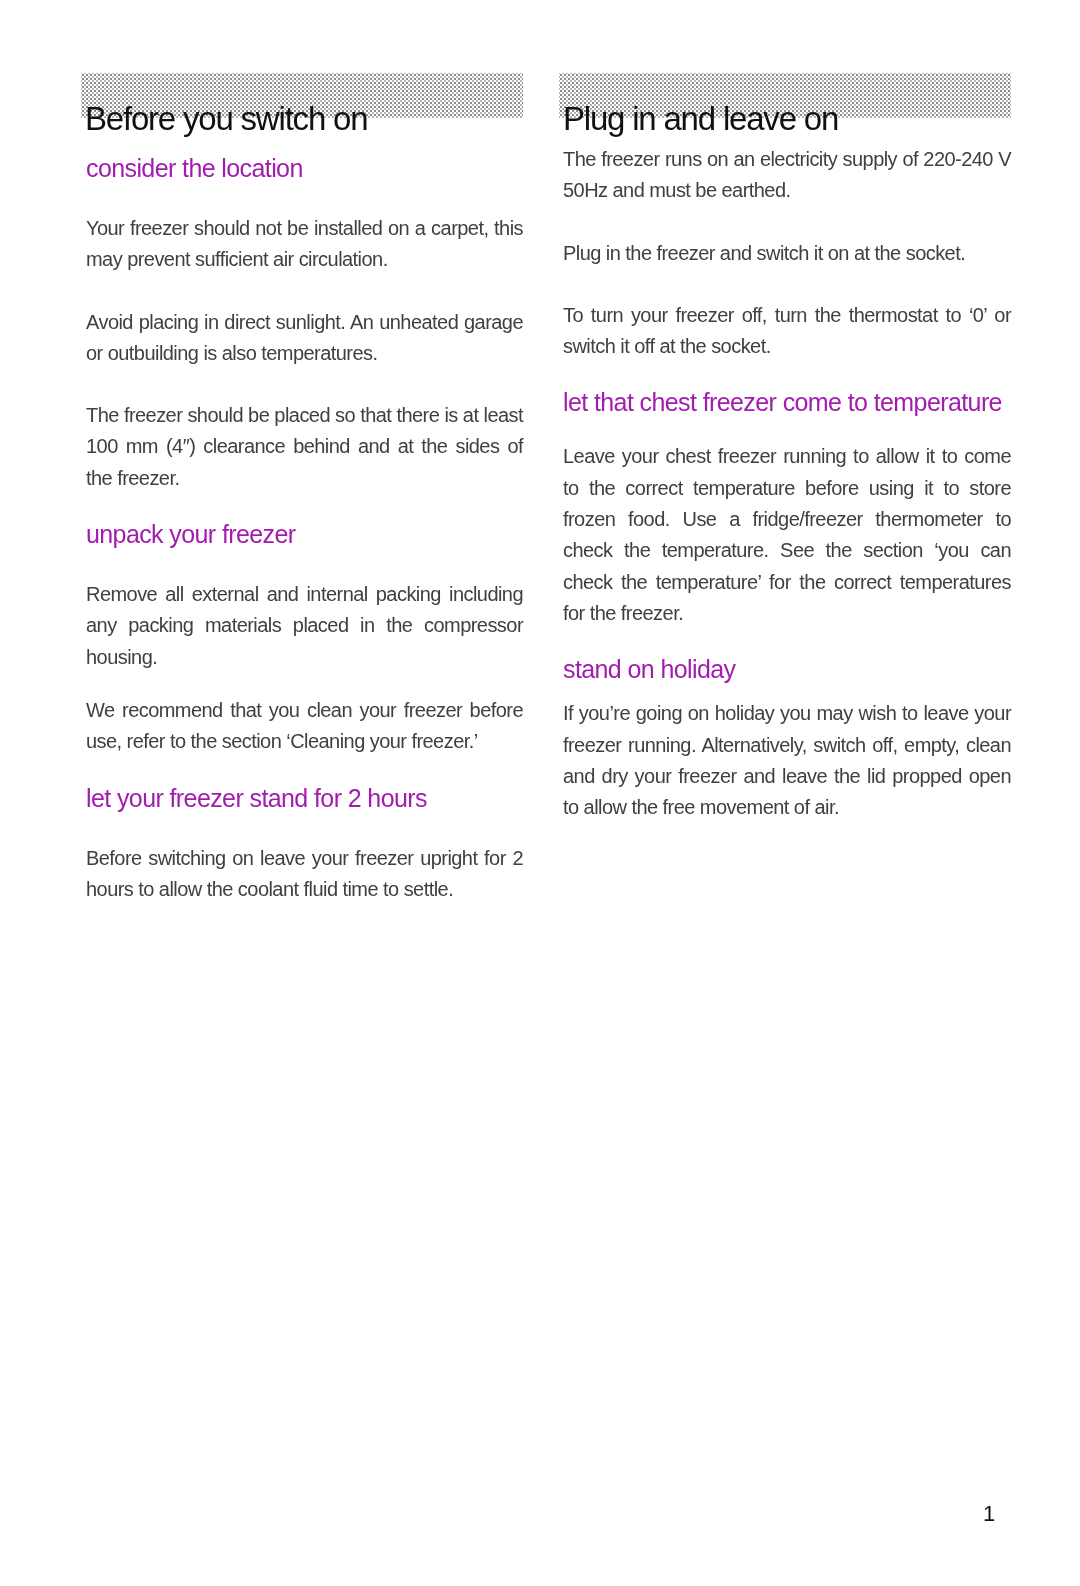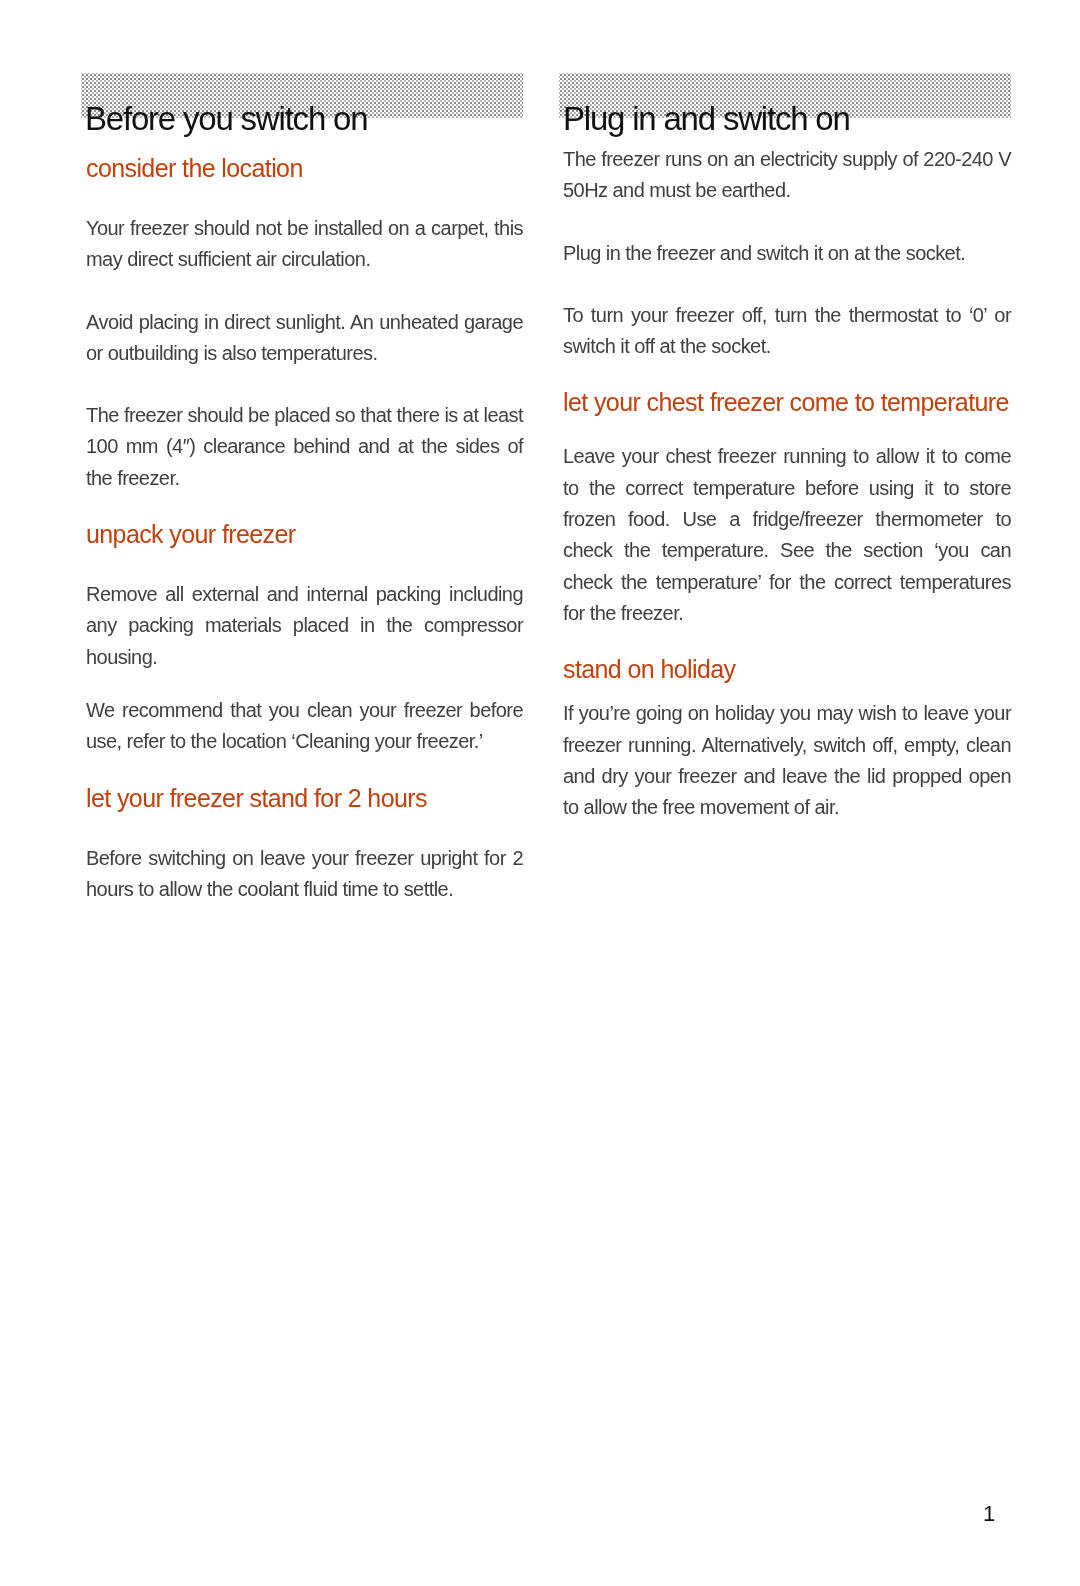--- a/index.html
+++ b/index.html
@@ -51,21 +51,21 @@
       white-space: nowrap;
     }
     .col-right .banner-title { left: 4px; }
 
     .sec-head {
       font-size: 25px;
       line-height: 37px;
       letter-spacing: -0.6px;
       margin: 0 0 26px 5px;
       font-weight: normal;
-      color: #c2410c;
+      color: #a21caf;
     }
     .sec-head.justify {
       text-align: justify;
       text-align-last: left;
     }
     .para {
       font-size: 20px;
       line-height: 31.3px;
       letter-spacing: -0.55px;
       margin: 0 0 31px 5px;
@@ -89,43 +89,43 @@
 <body>
 
 <div class="page">
 
   <div class="col col-left">
     <div class="banner">
       <h1 class="banner-title">Before you switch on</h1>
     </div>
 
     <h2 class="sec-head">consider the location</h2>
-    <p class="para">Your freezer should not be installed on a carpet, this may direct sufficient air circulation.</p>
+    <p class="para">Your freezer should not be installed on a carpet, this may prevent sufficient air circulation.</p>
     <p class="para">Avoid placing in direct sunlight. An unheated garage or outbuilding is also temperatures.</p>
     <p class="para gap-small">The freezer should be placed so that there is at least 100 mm (4″) clearance behind and at the sides of the freezer.</p>
 
     <h2 class="sec-head">unpack your freezer</h2>
     <p class="para gap-small">Remove all external and internal packing including any packing materials placed in the compressor housing.</p>
 
-    <p class="para gap-small">We recommend that you clean your freezer before use, refer to the location ‘Cleaning your freezer.’</p>
+    <p class="para gap-small">We recommend that you clean your freezer before use, refer to the section ‘Cleaning your freezer.’</p>
 
     <h2 class="sec-head">let your freezer stand for 2 hours</h2>
     <p class="para">Before switching on leave your freezer upright for 2 hours to allow the coolant fluid time to settle.</p>
   </div>
 
   <div class="col col-right">
     <div class="banner">
-      <h1 class="banner-title">Plug in and switch on</h1>
+      <h1 class="banner-title">Plug in and leave on</h1>
     </div>
 
     <p class="para" style="margin-top:-6px">The freezer runs on an electricity supply of 220-240 V 50Hz and must be earthed.</p>
     <p class="para">Plug in the freezer and switch it on at the socket.</p>
     <p class="para gap-small">To turn your freezer off,  turn the thermostat to ‘0’ or switch it off at the socket.</p>
 
-    <h2 class="sec-head justify" style="margin-bottom:20px">let your chest freezer come to temperature</h2>
+    <h2 class="sec-head justify" style="margin-bottom:20px">let that chest freezer come to temperature</h2>
     <p class="para gap-small">Leave your chest freezer running to allow it to come to the correct temperature before using it to store frozen food. Use a  fridge/freezer thermometer to check the temperature. See the section ‘you can check the temperature’ for the correct temperatures for the freezer.</p>
 
     <h2 class="sec-head" style="margin-bottom:10px">stand on holiday</h2>
     <p class="para">If you’re going on holiday you may wish to leave your freezer running. Alternatively, switch off, empty, clean and dry your freezer and leave the lid propped open to allow the free movement of air.</p>
   </div>
 
   <div class="page-number">1</div>
 </div>
 
 </body></html>

